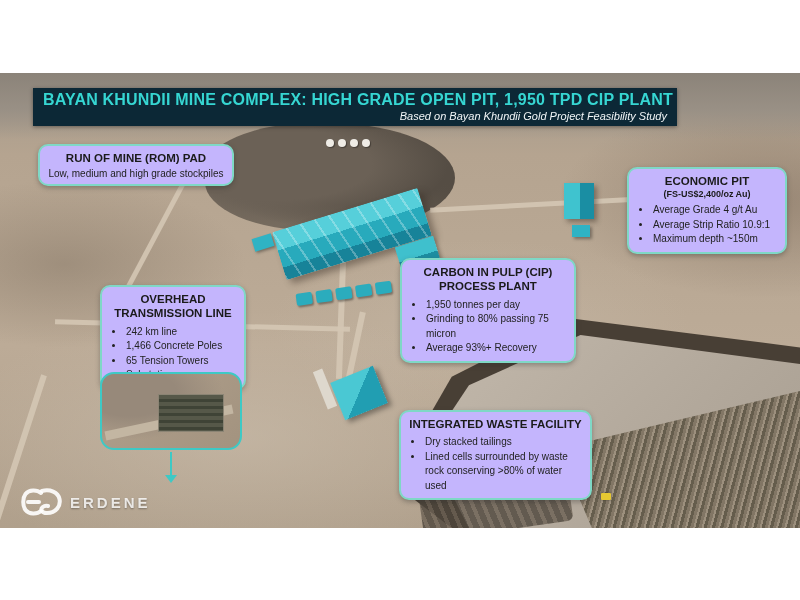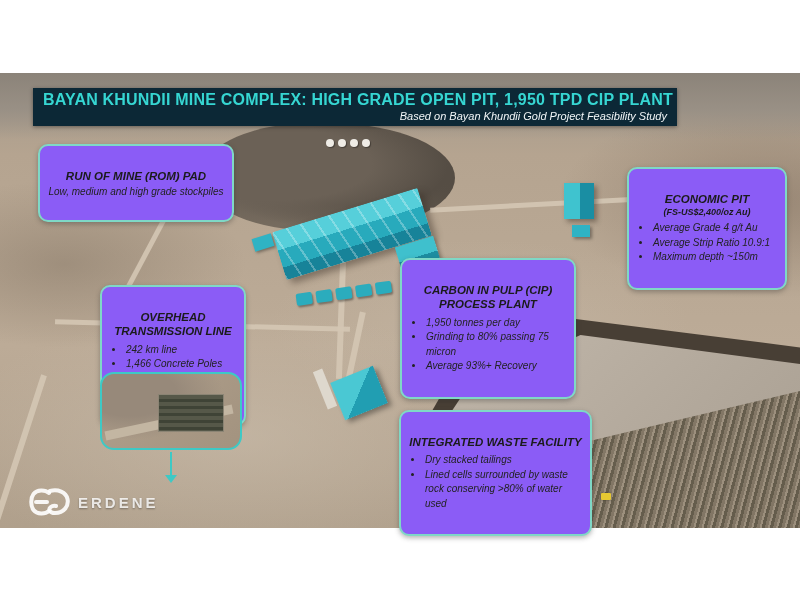--- a/index.html
+++ b/index.html
@@ -82,23 +82,23 @@
   .truck { position:absolute; left:601px; top:420px; width:10px; height:7px;
     background:#e6c832; border-radius:1px; box-shadow:0 0 2px rgba(0,0,0,.5); }
   
   .banner { position:absolute; left:33px; top:88px; width:644px; height:38px;
     background:#0c2836; padding:3px 10px 16px 10px; box-sizing:border-box;
     box-shadow:0 1px 4px rgba(0,0,0,.4); }
   .banner-title { color:#36d6d2; font-size:16px; font-weight:bold;
     letter-spacing:.2px; white-space:nowrap; }
   .banner-sub { color:#f2f6f7; font-size:11px; font-style:italic; margin-top:1px;text-align:right; }
   
-  .callout { position:absolute; background:#8b5cf6; border:2px solid #7fd8c6;
-    border-radius:10px; box-sizing:border-box; padding:23px 8px;
-    box-shadow:0 2px 5px rgba(40,40,40,.35); color:#1b1b1b;font-style:italic; }
+  .callout { position:absolute; background:#c4b5fd; border:2px solid #7fd8c6;
+    border-radius:10px; box-sizing:border-box; padding:5px 8px;
+    box-shadow:0 2px 5px rgba(40,40,40,.35); color:#1b1b1b; }
   .c-title { font-weight:bold; text-align:center; font-size:11.5px; line-height:1.25; }
   .c-sub { font-weight:bold; text-align:center; font-size:9px; margin-top:1px; }
   .c-desc { text-align:center; font-size:10px; margin-top:3px; color:#222; }
   .c-list { margin:4px 0 0 0; padding-left:15px; font-size:10px; color:#222;
     line-height:1.45; }
   .c-list li { padding-left:1px; }
   .box-rom  { left:38px;  top:144px; width:196px; }
   .box-pit  { left:627px; top:167px; width:160px; }
   .box-cip  { left:400px; top:258px; width:176px; }
   .box-ohl  { left:100px; top:285px; width:146px; }
@@ -114,21 +114,21 @@
     border:1px solid #8b8474;
     background:repeating-linear-gradient(180deg,#565849 0 4px,#3f4336 4px 7px); }
   .sub-strip { position:absolute; left:2px; top:44px; width:130px; height:9px;
     background:#c3b6a2; transform:rotate(-12deg); }
   .arrow-line { position:absolute; left:170px; top:452px; width:2px; height:24px;
     background:#3ec9c5; }
   .arrow-head { position:absolute; left:165px; top:475px; width:0; height:0;
     border-left:6px solid transparent; border-right:6px solid transparent;
     border-top:8px solid #3ec9c5; }
   
-  .logo { position:absolute; left:28px; top:486px; display:flex; align-items:center;justify-content:center; }
+  .logo { position:absolute; left:20px; top:486px; display:flex; align-items:center;justify-content:center; }
   .logo-text { color:rgba(255,255,255,.82); font-size:15px; font-weight:bold;
     letter-spacing:3px; margin-left:6px; text-shadow:0 1px 2px rgba(0,0,0,.35); }
 </style>
 </head>
 <body>
 
 <div class="slide">
 
   <div class="photo">
     <div class="hills"></div>

